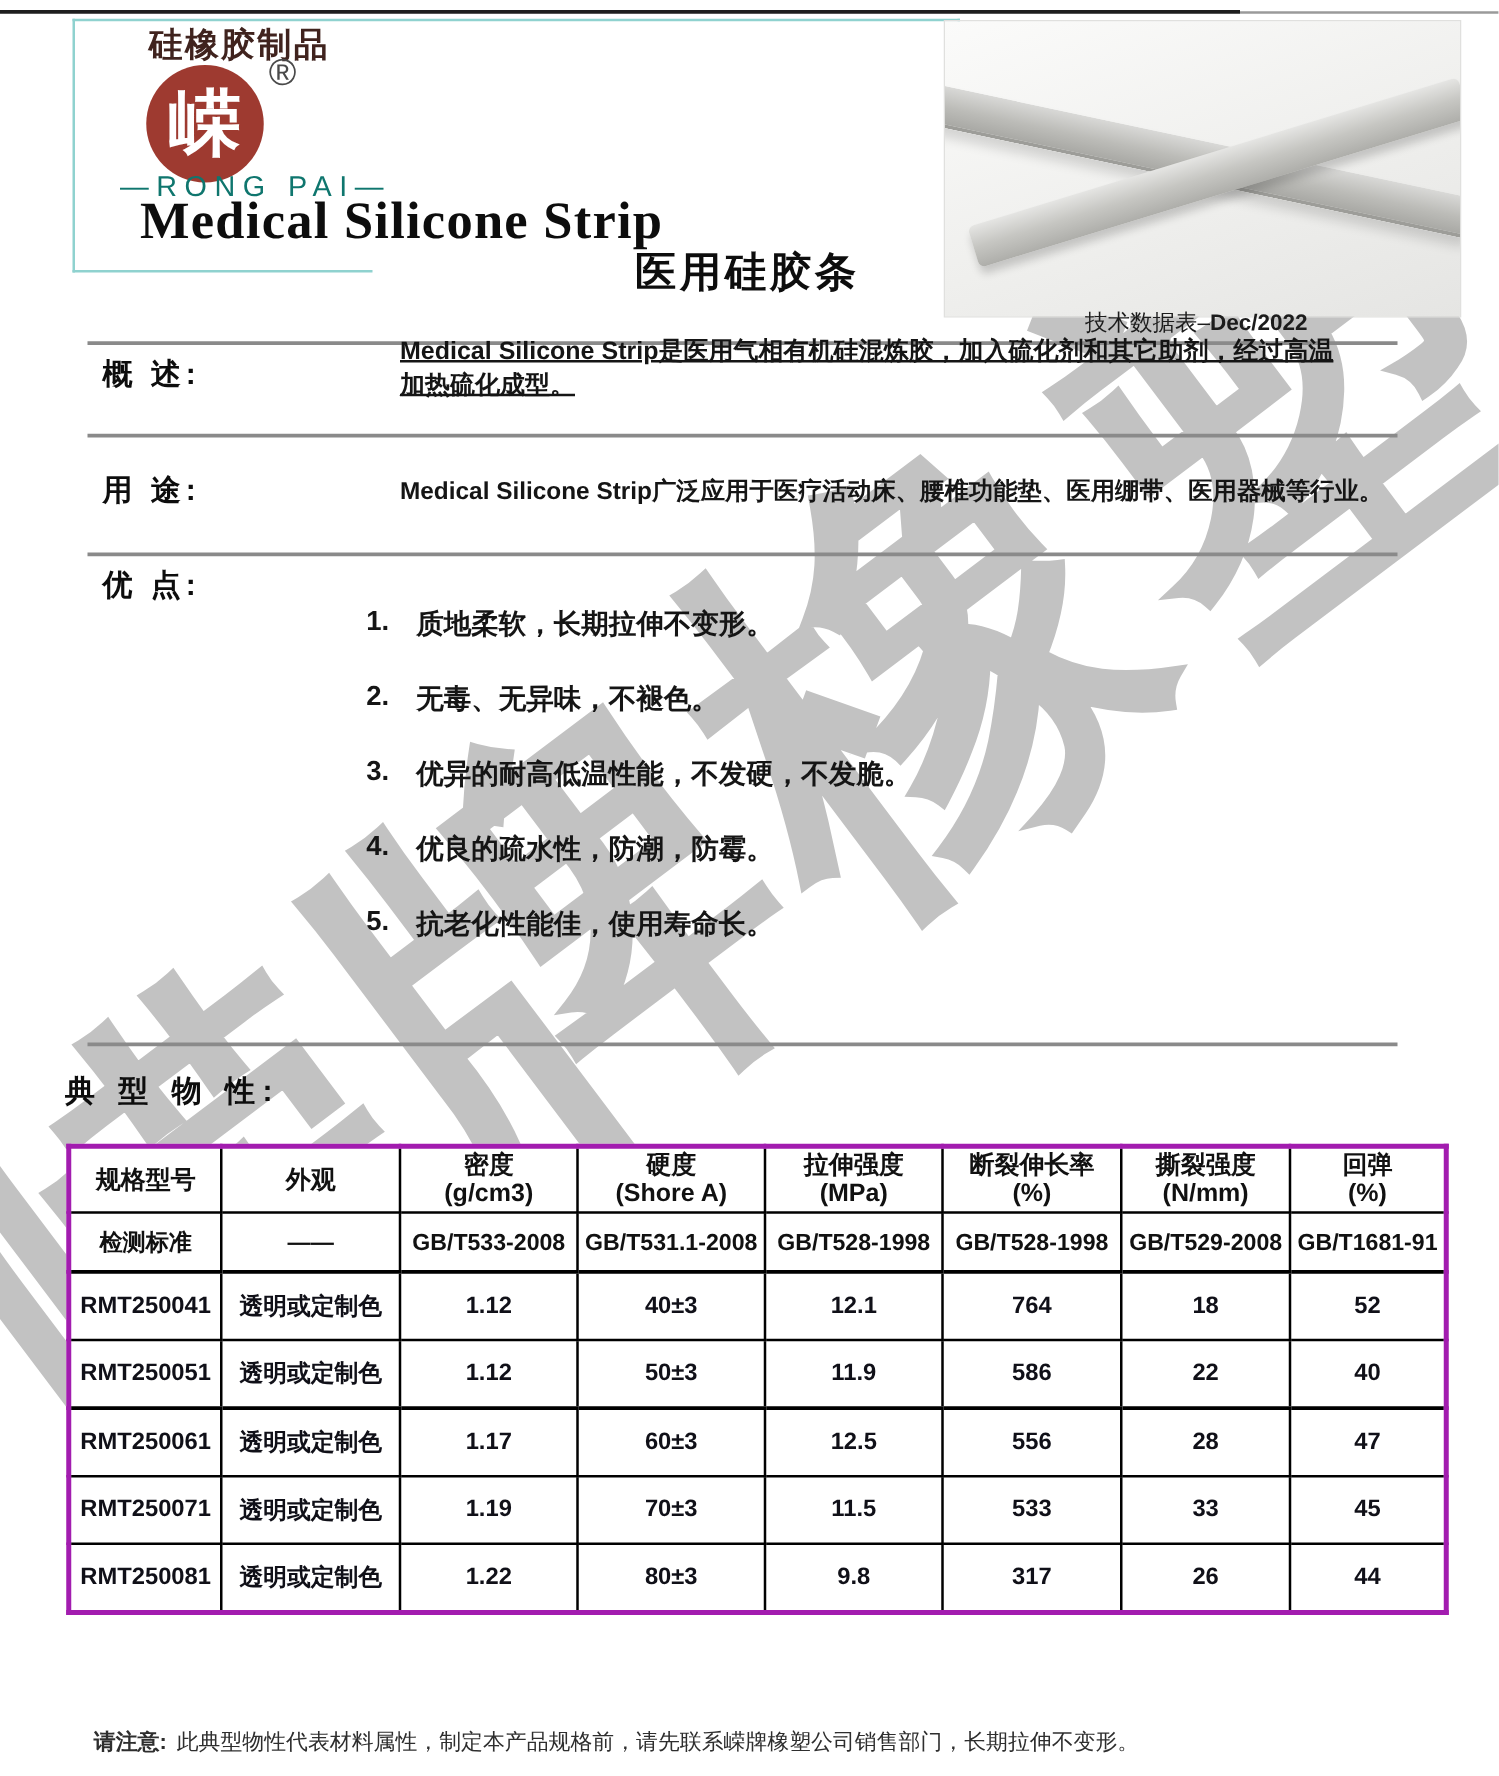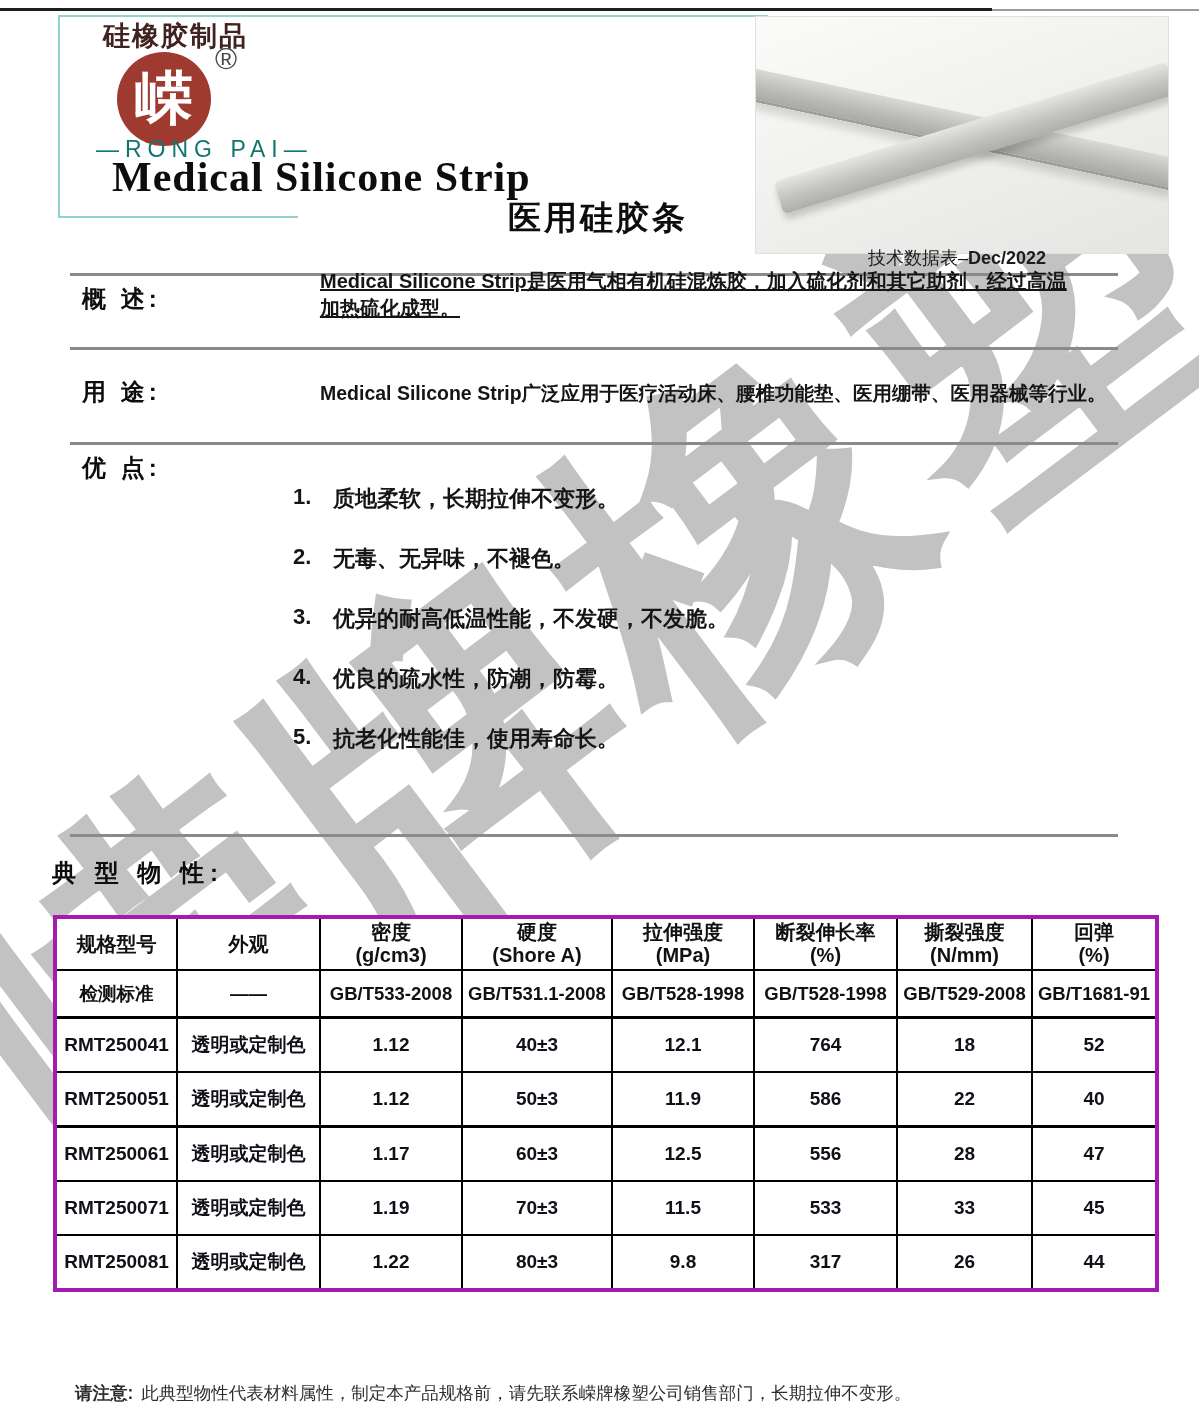--- a/index.html
+++ b/index.html
@@ -16,21 +16,21 @@
   .rule-top-dark{left:0;top:8px;width:992px;height:3px;background:#1e1e1e;}
   .rule-top-light{left:992px;top:9px;width:207px;height:2px;background:#9a9a9a;}
 
   
   .tl{background:#8fd2cf;}
   .box-top{left:58px;top:15px;width:710px;height:2px;}
   .box-left{left:58px;top:15px;width:2px;height:203px;}
   .box-bottom{left:58px;top:216px;width:240px;height:2px;}
   .box-right{left:766px;top:15px;width:2px;height:212px;}
 
-  .brand-text{left:103px;top:18px;font-size:27px;font-weight:bold;color:#40231e;letter-spacing:2px;}
+  .brand-text{left:119px;top:18px;font-size:27px;font-weight:bold;color:#40231e;letter-spacing:2px;}
   .logo-circle{left:117px;top:52px;width:94px;height:94px;border-radius:50%;background:#9e3a30;
                display:flex;align-items:center;justify-content:center;color:#fff;
                font-size:58px;font-weight:bold;}
   .reg-mark{left:215px;top:42px;font-size:30px;color:#4a4a4a;font-weight:normal;}
   .rongpai{left:96px;top:136px;font-family:Liberation Sans, sans-serif;
            font-size:23px;color:#0f766e;letter-spacing:6px;white-space:nowrap;}
   .title-en{left:112px;top:153px;font-size:42px;font-weight:bold;color:#0d0d0d;letter-spacing:1px;white-space:nowrap;font-family:Liberation Serif, serif;}
   .title-zh{left:508px;top:196px;font-size:33px;font-weight:bold;color:#0d0d0d;letter-spacing:3px;white-space:nowrap;}
 
   

